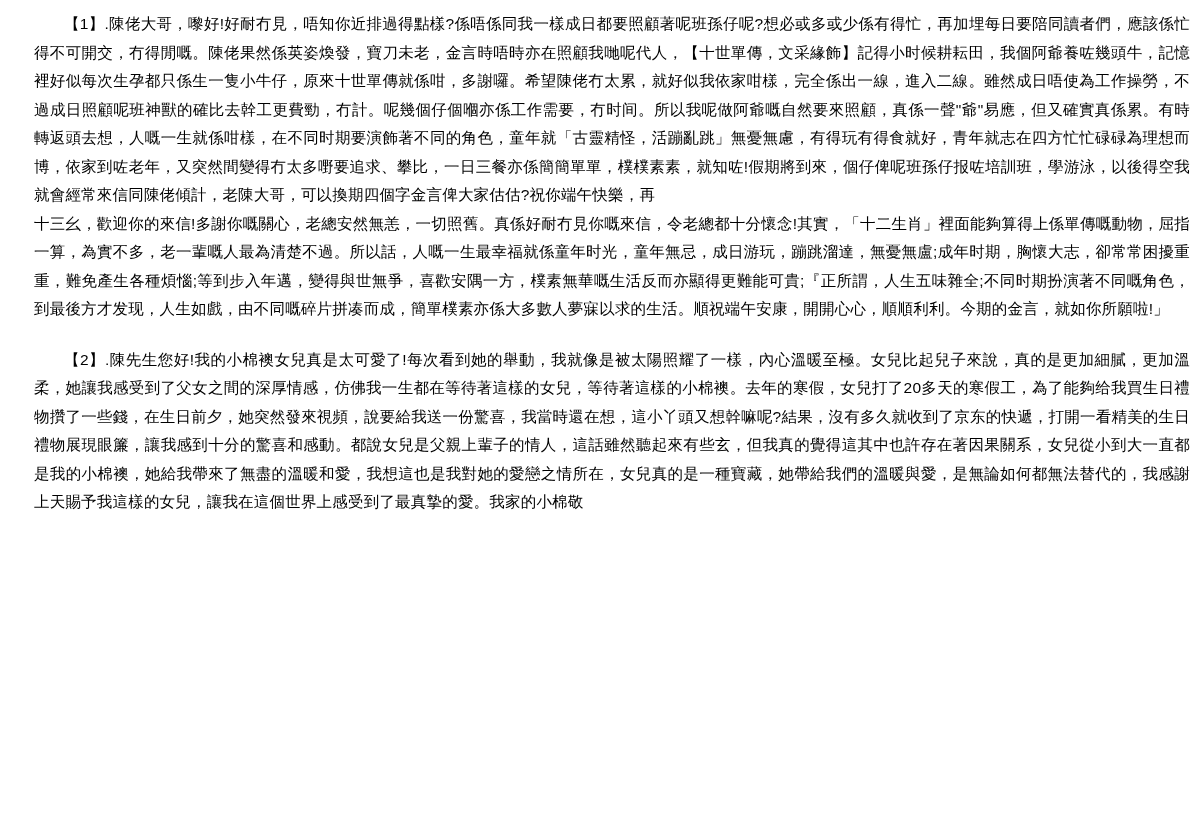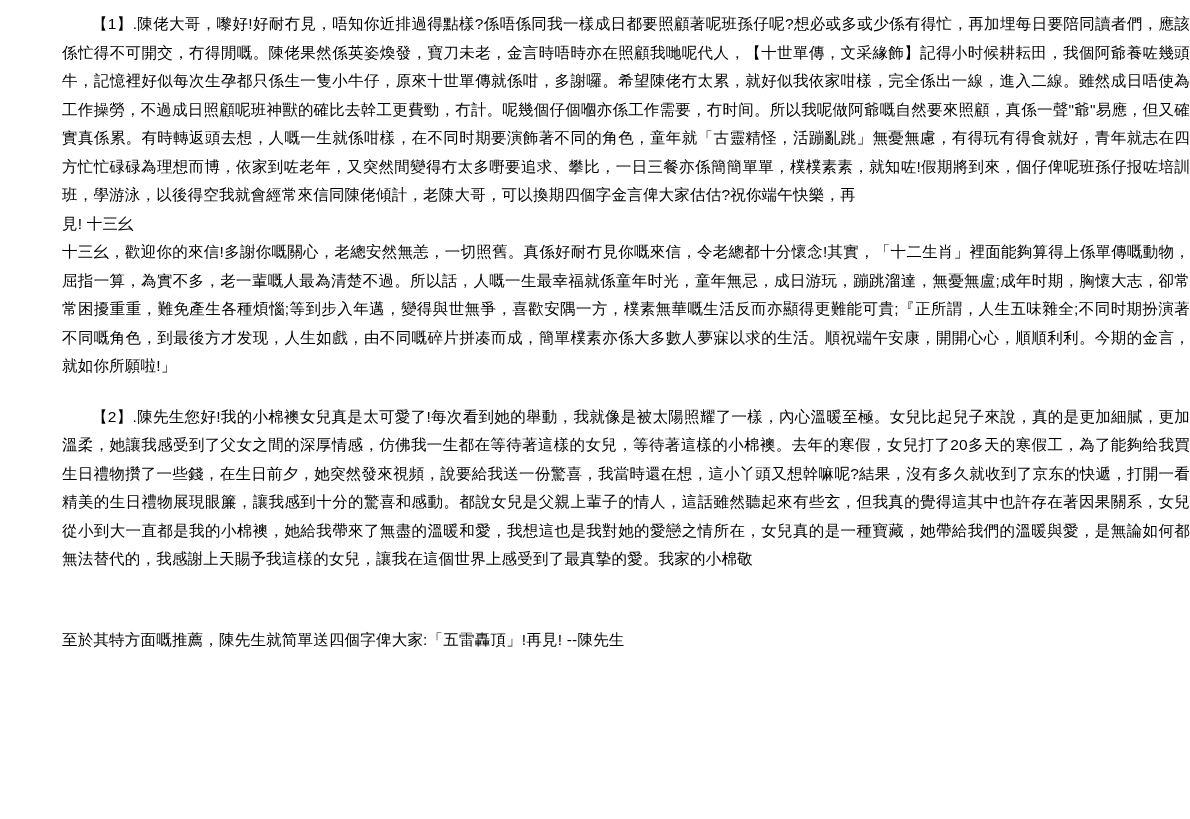--- a/index.html
+++ b/index.html
@@ -33,48 +33,45 @@
   .block {
     margin: 0;
     padding: 0 0 0 0;
   }
   .indent {
     text-indent: 30px;
   }
   .pad-left {
     padding-left: 34px;
     padding-right: 0px;
-    margin-left: 28px;
   }
   .gap-md {
     height: 22px;
   }
   .gap-lg {
     height: 26px;
   }
 </style>
 </head>
 <body>
 
 <div class="page">
 
   <div class="letter">
 
     <div class="block pad-left indent">【1】.陳佬大哥，嚟好!好耐冇見，唔知你近排過得點樣?係唔係同我一樣成日都要照顧著呢班孫仔呢?想必或多或少係有得忙，再加埋每日要陪同讀者們，應該係忙得不可開交，冇得閒嘅。陳佬果然係英姿煥發，寶刀未老，金言時唔時亦在照顧我哋呢代人，【十世單傳，文采緣飾】記得小时候耕耘田，我個阿爺養咗幾頭牛，記憶裡好似每次生孕都只係生一隻小牛仔，原來十世單傳就係咁，多謝囉。希望陳佬冇太累，就好似我依家咁樣，完全係出一線，進入二線。雖然成日唔使為工作操勞，不過成日照顧呢班神獸的確比去幹工更費勁，冇計。呢幾個仔個嗰亦係工作需要，冇时间。所以我呢做阿爺嘅自然要來照顧，真係一聲"爺"易應，但又確實真係累。有時轉返頭去想，人嘅一生就係咁樣，在不同时期要演飾著不同的角色，童年就「古靈精怪，活蹦亂跳」無憂無慮，有得玩有得食就好，青年就志在四方忙忙碌碌為理想而博，依家到咗老年，又突然間變得冇太多嘢要追求、攀比，一日三餐亦係簡簡單單，樸樸素素，就知咗!假期將到來，個仔俾呢班孫仔报咗培訓班，學游泳，以後得空我就會經常來信同陳佬傾計，老陳大哥，可以換期四個字金言俾大家估估?祝你端午快樂，再</div>
 
-    <div class="block pad-left">見! 十三幺</div>
 
     <div class="block pad-left">十三幺，歡迎你的來信!多謝你嘅關心，老總安然無恙，一切照舊。真係好耐冇見你嘅來信，令老總都十分懷念!其實，「十二生肖」裡面能夠算得上係單傳嘅動物，屈指一算，為實不多，老一輩嘅人最為清楚不過。所以話，人嘅一生最幸福就係童年时光，童年無忌，成日游玩，蹦跳溜達，無憂無盧;成年时期，胸懷大志，卻常常困擾重重，難免產生各種煩惱;等到步入年邁，變得與世無爭，喜歡安隅一方，樸素無華嘅生活反而亦顯得更難能可貴;『正所謂，人生五味雜全;不同时期扮演著不同嘅角色，到最後方才发现，人生如戲，由不同嘅碎片拼凑而成，簡單樸素亦係大多數人夢寐以求的生活。順祝端午安康，開開心心，順順利利。今期的金言，就如你所願啦!」</div>
 
     <div class="gap-md"></div>
 
     <div class="block pad-left indent">【2】.陳先生您好!我的小棉襖女兒真是太可愛了!每次看到她的舉動，我就像是被太陽照耀了一樣，內心溫暖至極。女兒比起兒子來說，真的是更加細膩，更加溫柔，她讓我感受到了父女之間的深厚情感，仿佛我一生都在等待著這樣的女兒，等待著這樣的小棉襖。去年的寒假，女兒打了20多天的寒假工，為了能夠给我買生日禮物攢了一些錢，在生日前夕，她突然發來視頻，說要給我送一份驚喜，我當時還在想，這小丫頭又想幹嘛呢?結果，沒有多久就收到了京东的快遞，打開一看精美的生日禮物展現眼簾，讓我感到十分的驚喜和感動。都說女兒是父親上輩子的情人，這話雖然聽起來有些玄，但我真的覺得這其中也許存在著因果關系，女兒從小到大一直都是我的小棉襖，她給我帶來了無盡的溫暖和愛，我想這也是我對她的愛戀之情所在，女兒真的是一種寶藏，她帶給我們的溫暖與愛，是無論如何都無法替代的，我感謝上天賜予我這樣的女兒，讓我在這個世界上感受到了最真摯的愛。我家的小棉敬</div>
 
     <div class="gap-lg"></div>
 
 
     <div class="gap-lg"></div>
 
-    <div class="block pad-left">至於其特方面嘅推薦，陳先生就简單送四個字俾大家:「五雷轟頂」!再見! --陳先生</div>
 
   </div>
 
 </div>
 
 </body></html>

